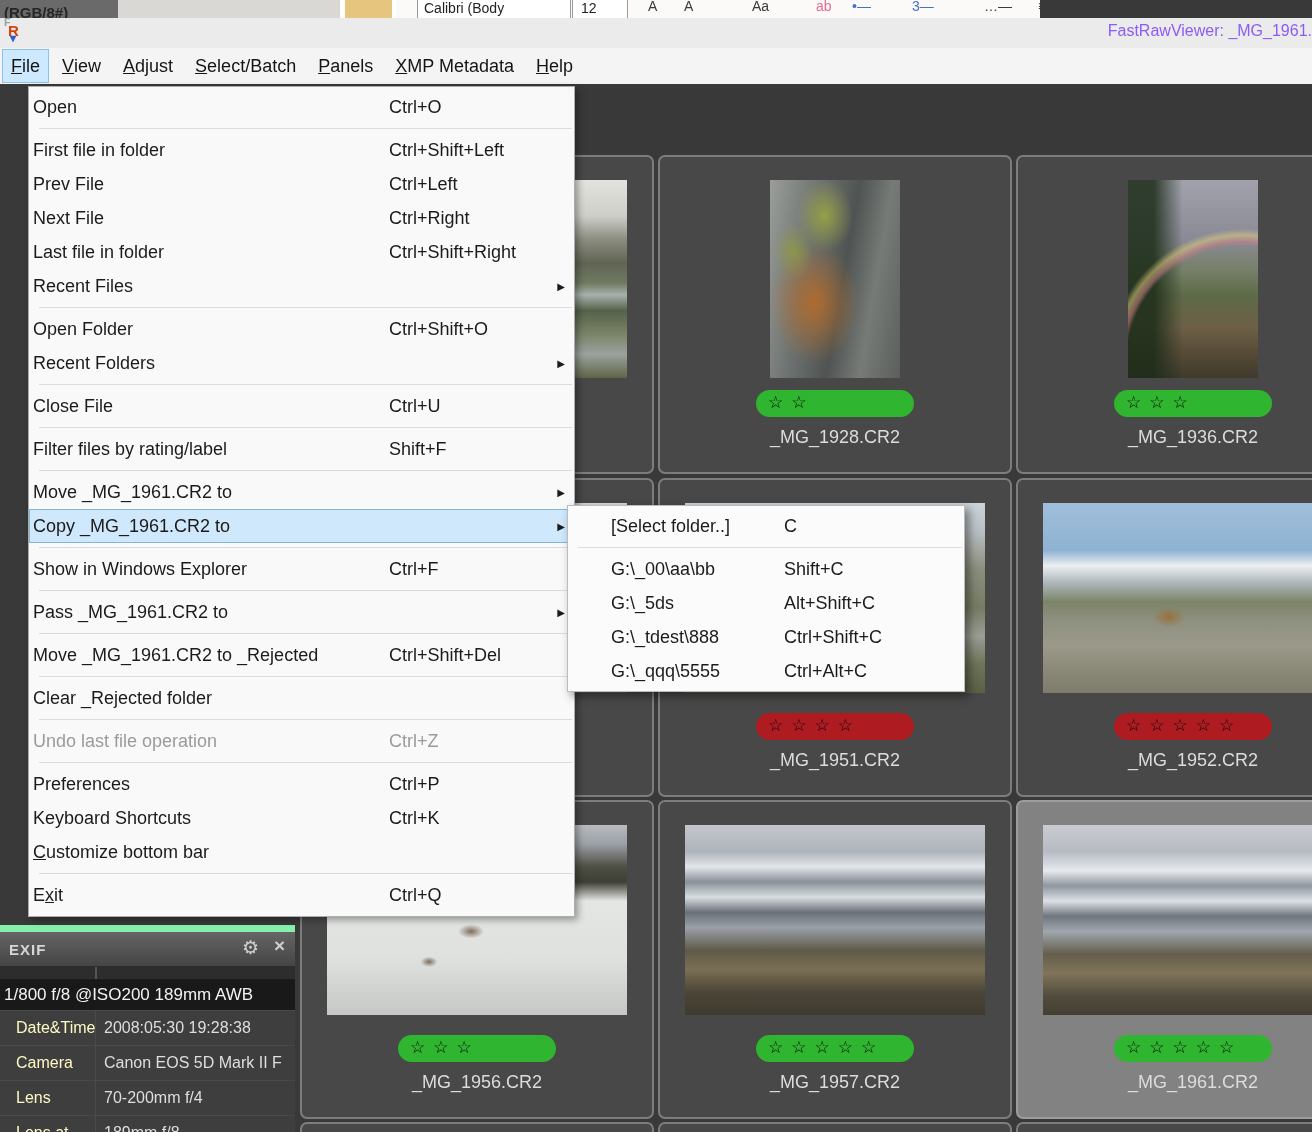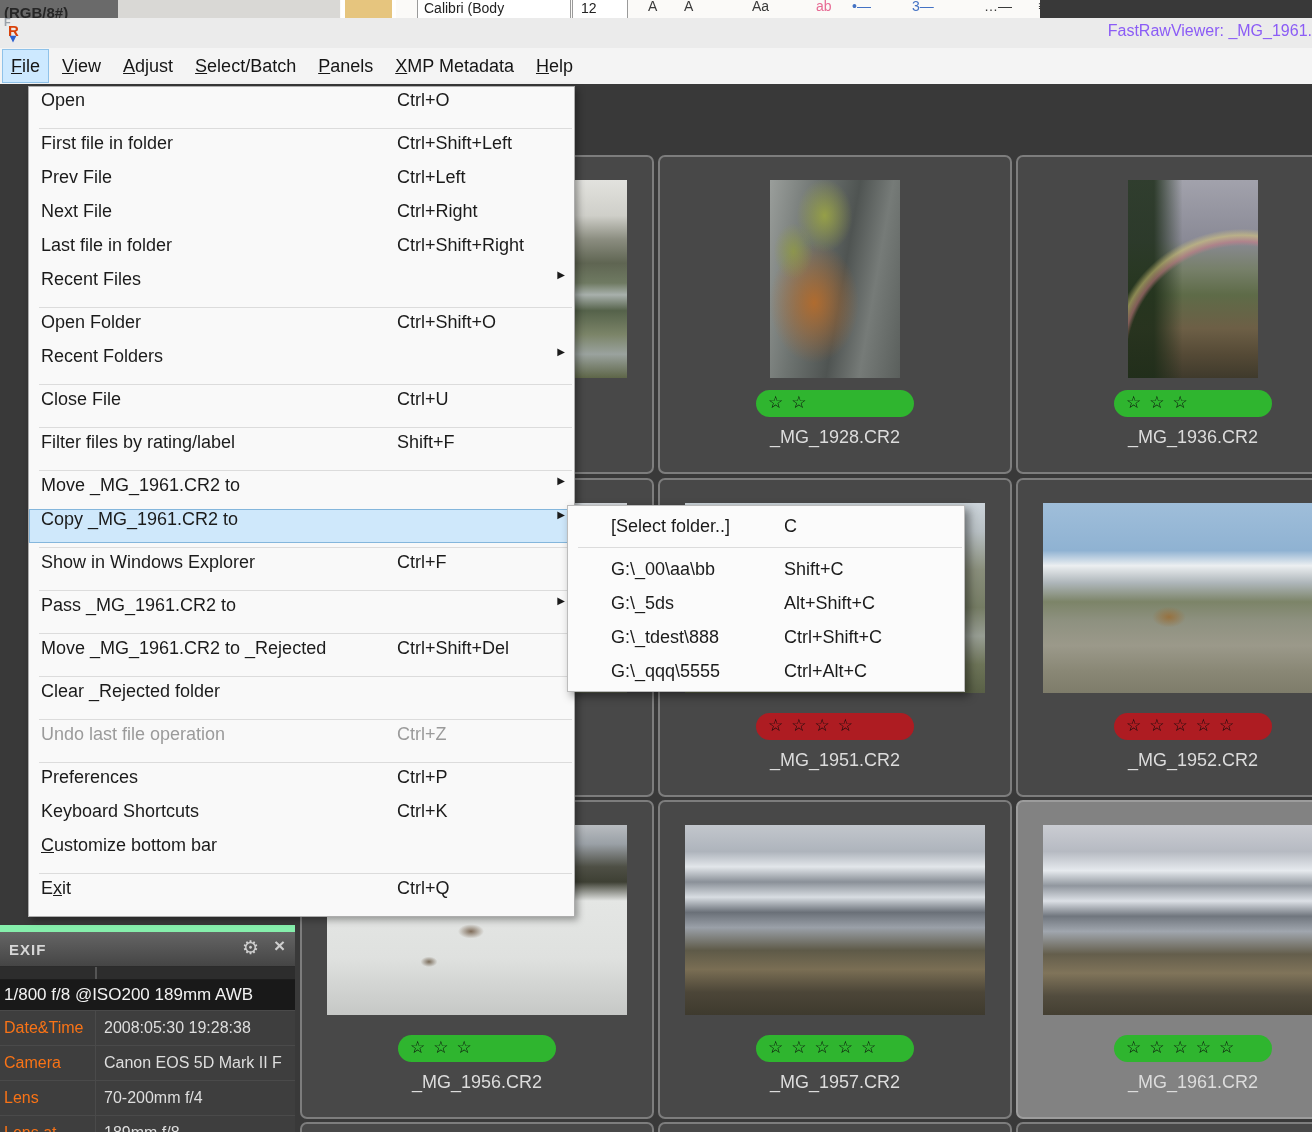--- a/index.html
+++ b/index.html
@@ -56,21 +56,21 @@
               linear-gradient(180deg,#9fbeda 0%,#8fb2d2 25%,#eceff1 33%,#aeb6ba 42%,#7c8468 52%,#8e9180 62%,#9b998a 75%,#8a8876 88%,#7e7c6a 100%)}
   .t-snowfield{background:radial-gradient(20px 11px at 48% 56%,rgba(122,102,82,.95),rgba(122,102,82,0) 65%),
                radial-gradient(13px 8px at 34% 72%,rgba(112,96,76,.9),rgba(112,96,76,0) 65%),
                linear-gradient(180deg,#b8bcc0 0%,#9aa0a6 10%,#4e4f45 22%,#3e4034 30%,#e4e6e4 40%,#dfe1df 70%,#d2d4d2 85%,#c6c8c6 100%)}
   .t-range-1957{background:linear-gradient(180deg,#c2c6cc 0%,#aeb4bc 14%,#e2e6ea 22%,#8a9098 30%,#d8dde2 38%,#6a7078 46%,#9aa0a8 54%,#5e5a48 66%,#7a6e54 76%,#4c4638 88%,#3e3a2e 100%)}
   .t-range-1961{background:linear-gradient(180deg,#caccd2 0%,#b6bac2 14%,#e6eaee 24%,#90969e 32%,#dce0e6 40%,#70767e 48%,#a0a6ae 56%,#645e4c 68%,#80745a 78%,#524c3e 90%,#443f32 100%)}
   
   .menu-panel{position:absolute;left:28px;top:86px;width:547px;height:831px;background:#f9f9f9;
               border:1px solid #adadad;box-shadow:3px 3px 7px rgba(0,0,0,.35);z-index:20;
               padding:3px 0 0 0;box-sizing:border-box}
-  .menu-item{height:34px;display:flex;font-size:18px;color:#1b1b1b;padding-left:12px;position:relative}
+  .menu-item{height:34px;display:flex;align-items:center;font-size:18px;color:#1b1b1b;padding-left:4px;position:relative}
   .menu-item.hl{background:#cfe8fb;box-shadow:inset 0 0 0 1px #84b6dc}
   .menu-item.dis{color:#9b9b9b}
   .mi-label{width:356px;white-space:nowrap;overflow:hidden}
   .mi-label u{text-decoration:underline}
   .mi-short{flex:1;white-space:nowrap}
   .mi-arrow{position:absolute;right:9px;font-size:10px;color:#1b1b1b}
   .menu-sep{border-top:1px solid #dcdcdc;margin:4px 2px 4px 10px}
   .submenu-panel{position:absolute;left:567px;top:505px;width:398px;background:#fbfbfb;
                  border:1px solid #bcbcbc;box-shadow:4px 4px 9px rgba(0,0,0,.45);z-index:21;
                  padding:3px 0;box-sizing:border-box}
@@ -83,21 +83,21 @@
   .exif-head{height:34px;background:linear-gradient(#656565,#454545);border-bottom:1px solid #2b2b2b;
              display:flex;align-items:center;position:relative}
   .exif-title{font-size:15px;font-weight:bold;color:#d6d6d6;padding-left:9px;letter-spacing:1px}
   .exif-gear{position:absolute;right:36px;top:4px;font-size:19px;color:#cfcfcf}
   .exif-close{position:absolute;right:10px;top:3px;font-size:19px;font-weight:bold;color:#cfcfcf}
   .exif-strip{height:12px;background:#2d2d2d;border-bottom:1px solid #1d1d1d;position:relative}
   .exif-strip:after{content:"";position:absolute;left:95px;top:0;width:2px;height:12px;background:#555}
   .exif-summary{height:30px;background:#191919;color:#f2f2f2;font-weight:normal;font-size:17px;
                 line-height:30px;padding-left:4px;white-space:nowrap;overflow:hidden}
   .exif-row{height:34px;display:flex;align-items:center;border-top:1px solid #4a4a4a;font-size:16px}
-  .exif-row .lab{width:96px;padding-left:4px;color:#f97316;border-right:1px solid #4a4a4a;
+  .exif-row .lab{width:96px;padding-left:16px;color:#fef9c3;border-right:1px solid #4a4a4a;
                  height:100%;display:flex;align-items:center;box-sizing:border-box}
   .exif-row .val{flex:1;padding-left:8px;color:#dedede;white-space:nowrap;overflow:hidden}
 </style>
 </head>
 <body>
 
 <div class="ribbon">
   <div class="ps-tab">(RGB/8#)</div>
   <div class="ps-mid"></div>
   <div class="swatch"></div>

